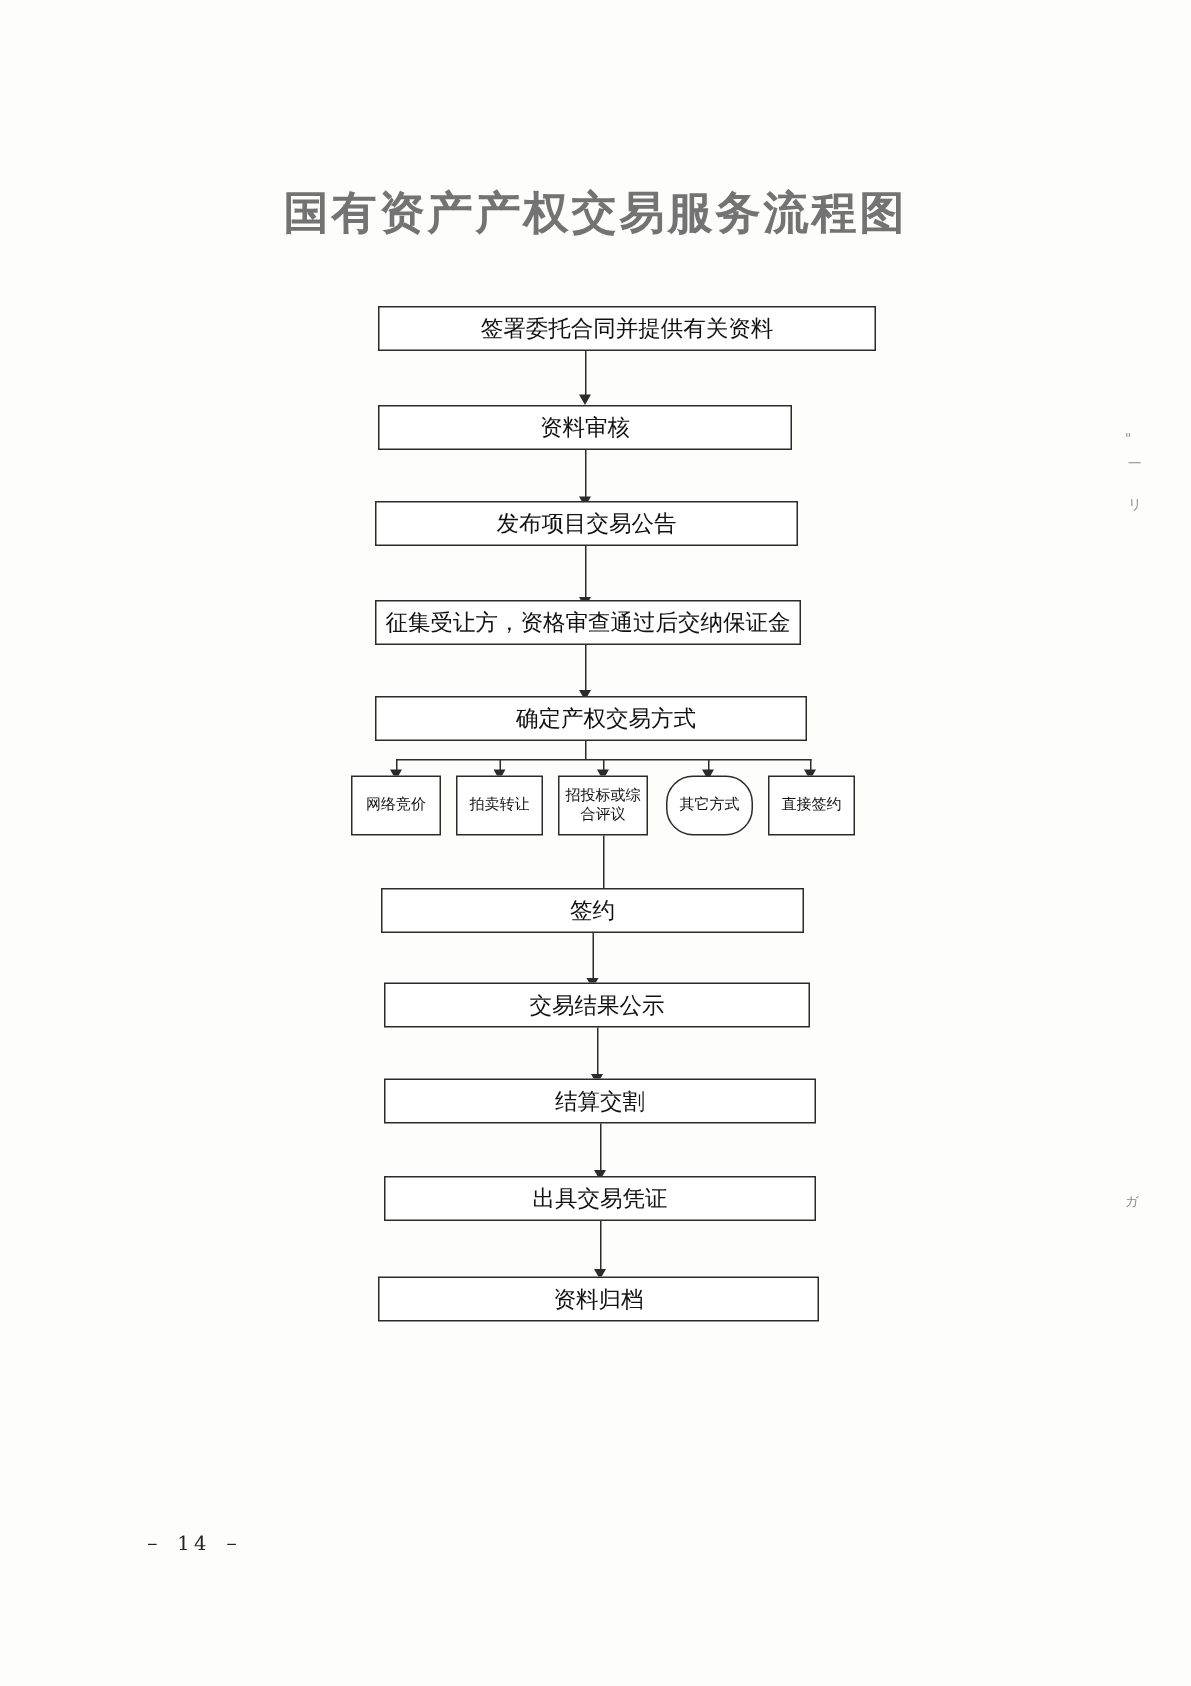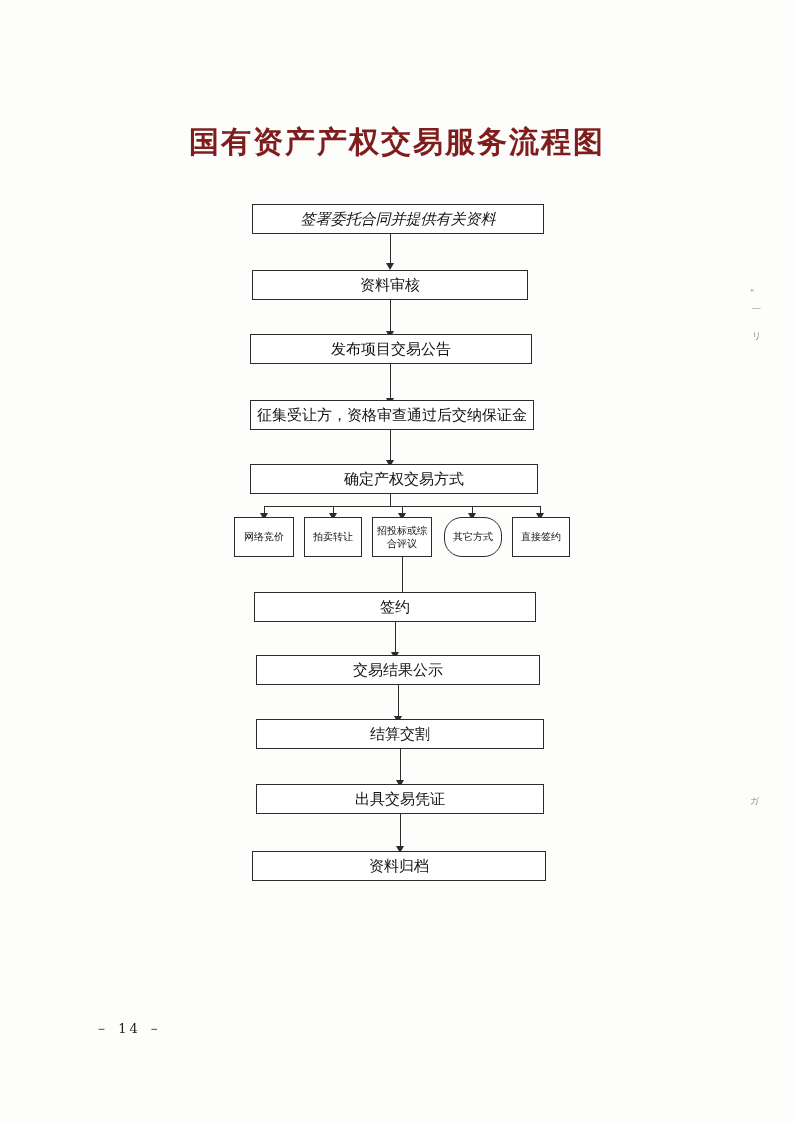--- a/index.html
+++ b/index.html
@@ -25,21 +25,21 @@
   #title {
     position: absolute;
     top: 122px;
     left: 0;
     width: 794px;
     text-align: center;
     font-family: "DejaVu Serif", serif;
     font-weight: bold;
     font-size: 30px;
     letter-spacing: 2px;
-    color: #7f1d1d;
+    color: #737373;
     white-space: nowrap;
   }
 
   .box {
     position: absolute;
     box-sizing: border-box;
     border: 1px solid #2b2b2b;
     background: #ffffff;
     display: flex;
     align-items: center;
@@ -100,21 +100,21 @@
     color: #8a8a8a;
   }
 </style>
 </head>
 <body>
 
 <div id="page">
 
   <div id="title">国有资产产权交易服务流程图</div>
 
-  <div class="box main-box" style="left:252px; top:204px; width:292px;font-style:italic;">
+  <div class="box main-box" style="left:252px; top:204px; width:332px;">
     <span>签署委托合同并提供有关资料</span>
   </div>
   <div class="vline" style="left:390px; top:234px; height:31px;"></div>
   <div class="arrow" style="left:386px; top:263px;"></div>
 
   <div class="box main-box" style="left:252px; top:270px; width:276px;text-align:center;">
     <span>资料审核</span>
   </div>
   <div class="vline" style="left:390px; top:300px; height:33px;"></div>
   <div class="arrow" style="left:386px; top:331px;"></div>

